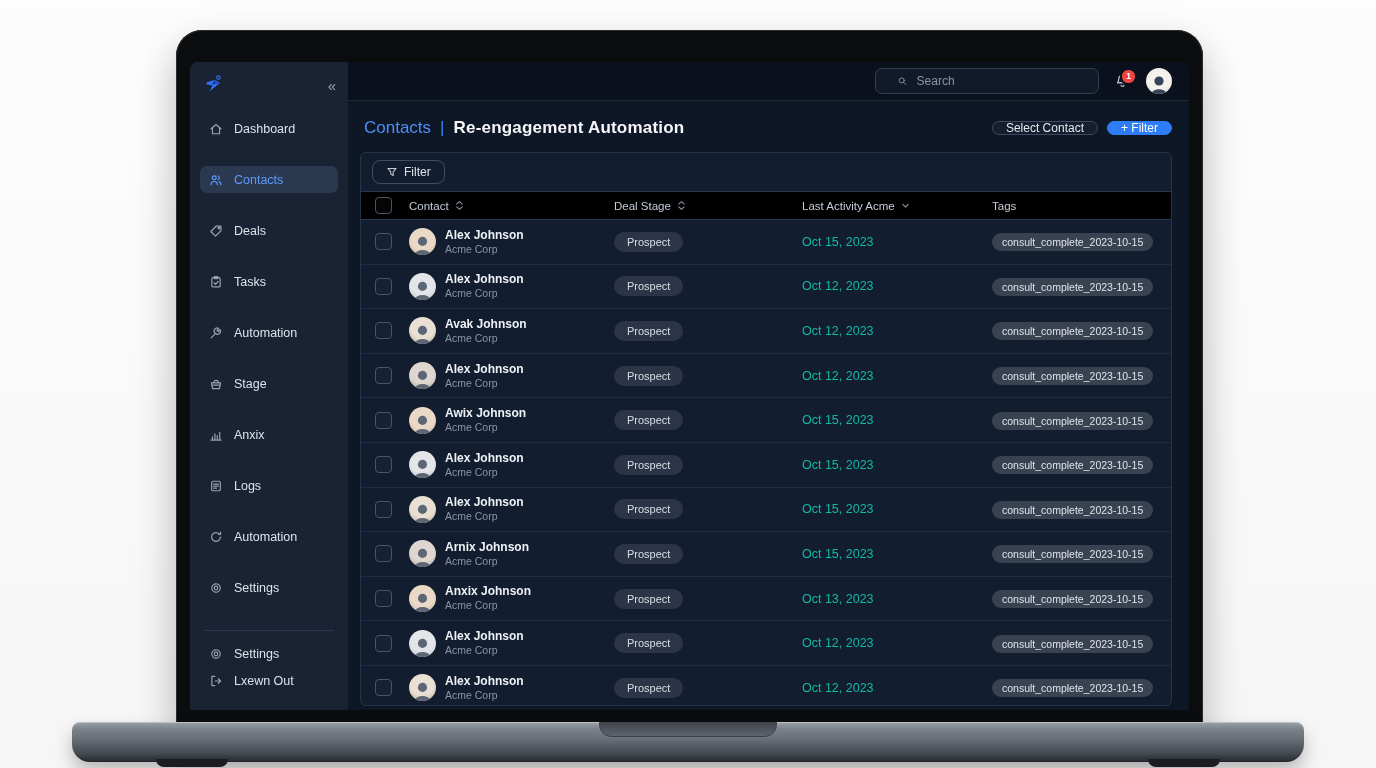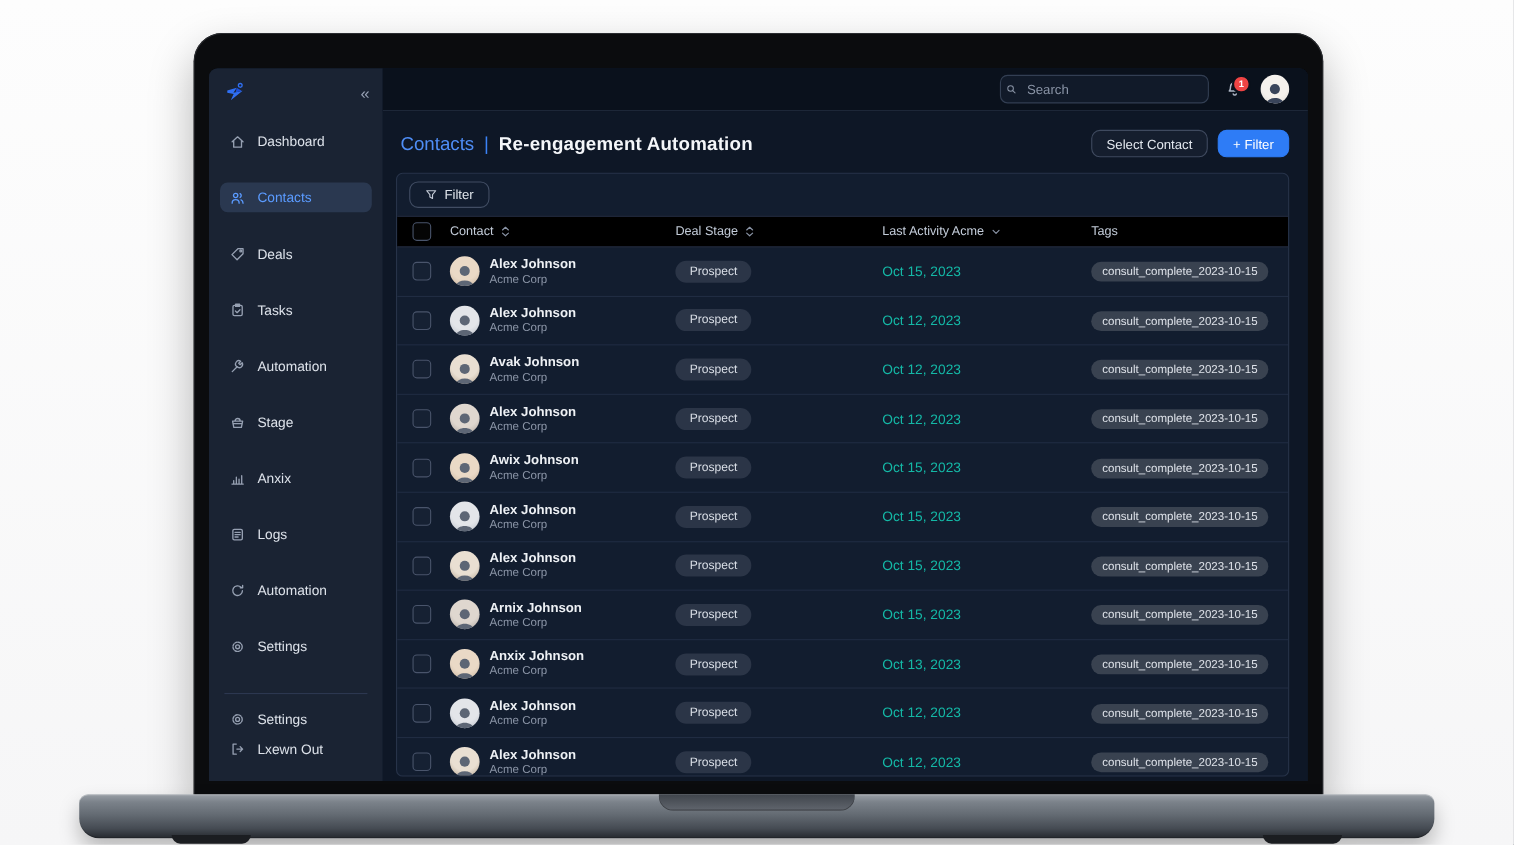--- a/index.html
+++ b/index.html
@@ -34,41 +34,41 @@
   .nav-item.active .icon{color:#5b9bff;}
   .side-foot{margin-top:auto;padding-bottom:16px;}
   .side-divider{border-top:1px solid #2c3750;margin:0 14px 9px 14px;}
   .icon svg{width:100%;height:100%;fill:none;stroke:currentColor;stroke-width:1.3;stroke-linecap:round;stroke-linejoin:round;display:block;}
 
   
   .main{flex:1;display:flex;flex-direction:column;min-width:0;background:#0e1726;}
   .topbar{height:38px;flex:none;background:#0a111c;border-bottom:1px solid #1d2738;
     display:flex;align-items:center;justify-content:flex-end;gap:15px;padding:0 17px 0 0;}
   .searchbox{display:flex;align-items:center;gap:7px;width:180px;height:24px;border:1px solid #333f53;
-    border-radius:7px;background:#111a29;padding:0 4px;color:#8a94a6;margin-left:36px;}
+    border-radius:7px;background:#111a29;padding:0 21px;color:#8a94a6;margin-left:36px;}
   .searchbox .icon{width:12px;height:12px;color:#8a94a6;}
   .searchbox input{background:transparent;border:0;outline:0;color:#cfd5df;font-size:12px;width:100%;
     font-family:inherit;}
   .searchbox input::placeholder{color:#8a94a6;}
   .bell-wrap{position:relative;width:17px;height:17px;color:#aeb6c4;cursor:pointer;}
   .badge{position:absolute;top:-5px;right:-6px;min-width:13px;height:13px;border-radius:8px;background:#ef4444;
     border:2px solid #0a111c;color:#fff;font-size:8.5px;font-weight:bold;display:flex;align-items:center;justify-content:center;line-height:1;}
   .user-avatar{width:26px;height:26px;border-radius:50%;background:radial-gradient(circle at 50% 38%,#f5f1ec 55%,#dcd8d3);
     overflow:hidden;flex:none;cursor:pointer;position:relative;}
   .user-avatar svg{position:absolute;left:0;top:3px;width:100%;height:100%;fill:#36405250;}
   .user-avatar svg .solid{fill:#39445a;}
 
   .content{flex:1;display:flex;flex-direction:column;min-height:0;padding:0 17px 0 12px;}
   .page-head{display:flex;align-items:center;justify-content:space-between;margin:17px 0 14px 0;padding-left:4px;}
   .title-group{display:flex;align-items:center;gap:9px;font-size:17px;}
   .crumb{color:#4f8ef7;font-weight:500;cursor:pointer;}
   .crumb-sep{color:#3b82f6;font-weight:300;}
   .page-title{color:#f4f6f9;font-weight:600;letter-spacing:.2px;}
   .head-actions{display:flex;align-items:center;gap:9px;}
-  .btn{font-family:inherit;font-size:12px;height:25px;padding:0 13px;border-radius:8px;cursor:pointer;display:flex;align-items:center;gap:6px;}
+  .btn{font-family:inherit;font-size:12px;height:14px;padding:0 13px;border-radius:8px;cursor:pointer;display:flex;align-items:center;gap:6px;}
   .btn.ghost{background:#151e2e;border:1px solid #3f4a5f;color:#e3e8ef;}
   .btn.primary{background:#2e7cf6;border:1px solid #2e7cf6;color:#fff;font-weight:500;}
 
   
   .table-card{flex:1;min-height:0;margin-bottom:4px;background:#121d2f;border:1px solid #273349;
     border-radius:6px;display:flex;flex-direction:column;overflow:hidden;}
   .card-toolbar{flex:none;padding:7px 11px;}
   .btn.filter{height:24px;background:transparent;border:1px solid #40четыре;border:1px solid #414d63;color:#dfe4ea;border-radius:8px;}
   .btn.filter .icon{width:12px;height:12px;color:#c4cbd7;}
   .grid{display:grid;grid-template-columns:24px 195px 178px 180px 1fr;gap:10px;align-items:center;padding:0 14px;}

